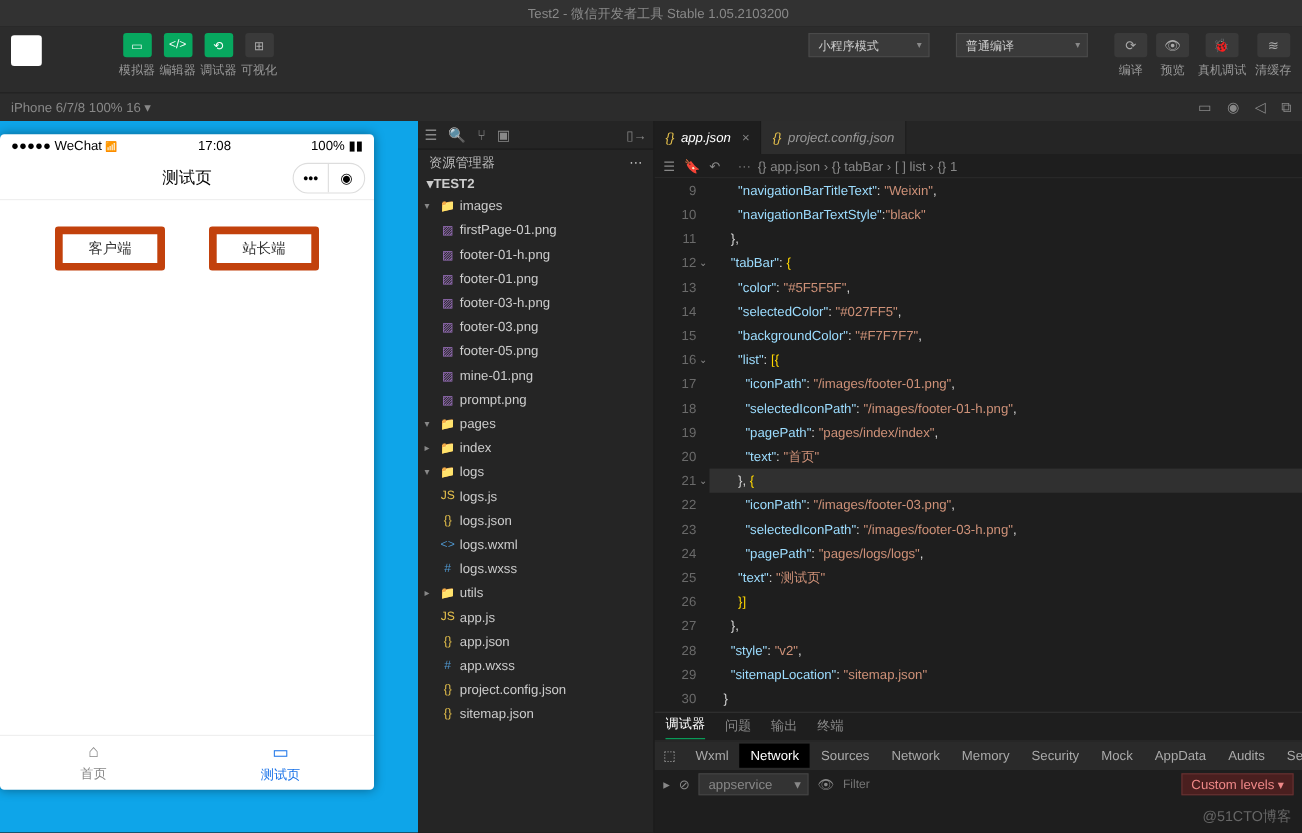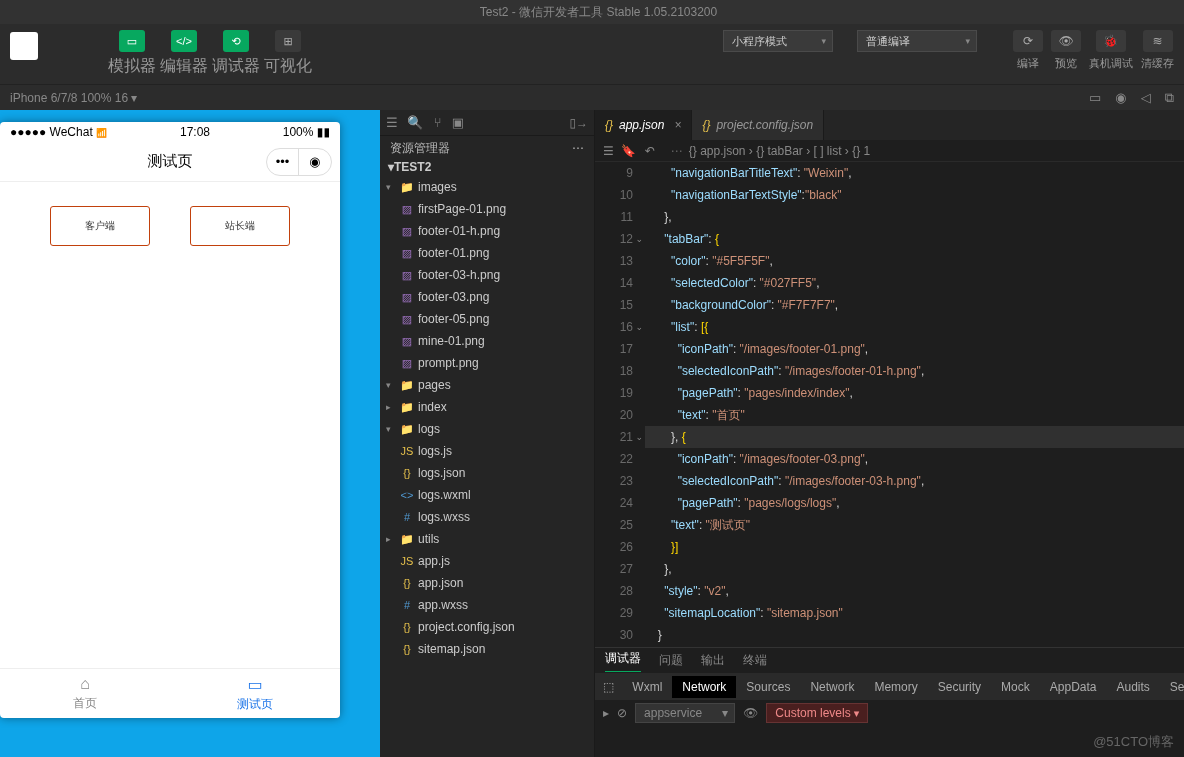--- a/index.html
+++ b/index.html
@@ -6,41 +6,41 @@
 body{background:#1e1e1e;color:#ccc;width:1184px;height:757px;overflow:hidden;display:flex;flex-direction:column}
 .menubar{height:24px;background:#323232;display:flex;align-items:center;padding:0 8px;gap:2px}
 .menubar .mi{padding:2px 7px;color:#ccc;font-size:12px}
 .menubar .title{margin-left:auto;margin-right:auto;position:absolute;left:13px;right:0;text-align:center;color:#888;pointer-events:none}
 .toolbar{height:60px;background:#2c2c2c;display:flex;align-items:flex-start;padding:6px 10px;gap:10px}
 .avatar{width:28px;height:28px;background:#fff;border-radius:3px;margin-top:2px}
 .btngrp{display:flex;gap:4px;align-items:flex-start}
 .tbtn{display:flex;flex-direction:column;align-items:center;gap:4px}
 .tbtn .ic{width:26px;height:22px;background:#07a85f;border-radius:3px;display:flex;align-items:center;justify-content:center;color:#fff;font-size:11px}
 .tbtn .ic.gray{background:#3a3a3a;color:#aaa}
-.tbtn .lbl{font-size:16px;color:#999}
+.tbtn .lbl{font-size:11px;color:#999}
 .combo{height:22px;background:#3a3a3a;border:1px solid #4a4a4a;padding:2px 20px 2px 8px;color:#ccc;font-size:11px;display:flex;align-items:center;position:relative;min-width:110px}
 .combo::after{content:"▾";position:absolute;right:6px;color:#888;font-size:9px}
 .tbar-right{display:flex;gap:8px;margin-left:20px;align-items:flex-start}
 .act{display:flex;flex-direction:column;align-items:center;gap:4px}
 .act .ic{width:30px;height:22px;background:#3a3a3a;border-radius:3px;display:flex;align-items:center;justify-content:center;color:#aaa}
 .act .lbl{font-size:11px;color:#999}
 .device-bar{height:26px;background:#2c2c2c;border-top:1px solid #222;display:flex;align-items:center;padding:0 10px;color:#888;font-size:11px}
 .device-bar .icons{margin-left:auto;display:flex;gap:14px;color:#888}
 .device-bar .icons span{font-size:13px}
 .main{flex:1;display:flex;overflow:hidden}
 .sim{width:380px;background:#0ea5e9;display:flex;flex-direction:column;padding-top:12px}
 .phone{width:340px;height:596px;background:#fff;border-radius:4px;box-shadow:0 0 10px rgba(0,0,0,.4);display:flex;flex-direction:column;color:#000}
 .statusbar{height:20px;display:flex;align-items:center;justify-content:space-between;padding:0 10px;font-size:11px}
 .navbar{height:40px;display:flex;align-items:center;justify-content:center;position:relative;border-bottom:1px solid #eee}
 .navbar .t{font-size:15px;color:#000}
 .capsule{position:absolute;right:8px;display:flex;border:1px solid #ddd;border-radius:14px;overflow:hidden}
 .capsule span{width:32px;height:26px;display:flex;align-items:center;justify-content:center;font-size:13px}
 .capsule span:first-child{border-right:1px solid #ddd}
 .page-body{flex:1;padding:24px;display:flex;gap:40px;justify-content:center;align-items:flex-start}
-.card{width:100px;height:40px;border:1px solid #c2410c;border-radius:3px;display:flex;align-items:center;justify-content:center;font-size:10px;color:#333}
+.card{width:100px;height:40px;border:7px solid #c2410c;border-radius:3px;display:flex;align-items:center;justify-content:center;font-size:13px;color:#333}
 .tabbar{height:50px;border-top:1px solid #eee;display:flex}
 .tab{flex:1;display:flex;flex-direction:column;align-items:center;justify-content:center;gap:2px;font-size:10px;color:#888}
 .tab.active{color:#1a73e8}
 .tab .ico{font-size:16px}
 .explorer{width:215px;background:#252525;display:flex;flex-direction:column;border-right:1px solid #1a1a1a}
 .exp-top{height:26px;display:flex;align-items:center;padding:0 6px;gap:10px;color:#888;border-bottom:1px solid #1a1a1a}
 .exp-top span{font-size:13px}
 .exp-top .go{margin-left:auto;font-size:12px}
 .exp-title{height:24px;display:flex;align-items:center;justify-content:space-between;padding:0 10px;color:#bbb;font-size:11px}
 .tree{flex:1;overflow:auto;padding:2px 0}
@@ -105,21 +105,21 @@
         <div class="ic">⟲</div>
         <div class="lbl">调试器</div>
       </div>
     <div class="tbtn">
         <div class="ic gray">⊞</div>
         <div class="lbl">可视化</div>
       </div>
   </div>
   <div style="margin-left:auto;display:flex;gap:24px;align-items:flex-start">
     <div class="combo">小程序模式</div>
-    <div style="display:flex;align-items:flex-start;gap:16px">
+    <div style="display:flex;align-items:flex-start;gap:4px">
       <div class="combo" style="min-width:120px">普通编译</div>
       <div class="tbar-right">
         <div class="act">
             <div class="ic">⟳</div>
             <div class="lbl">编译</div>
           </div>
         <div class="act">
             <div class="ic">👁</div>
             <div class="lbl">预览</div>
           </div>
@@ -400,18 +400,19 @@
             <span class="dt">AppData</span>
             <span class="dt">Audits</span>
             <span class="dt">Se</span>
           </div>
       </div>
       <div class="console-bar">
         <span>▸</span>
         <span>⊘</span>
         <div class="sel-svc">appservice</div>
         <span>👁</span>
+        <input placeholder="Filter" style="">
         <div class="lvl"><span>Custom levels</span> ▾</div>
       </div>
     </div>
   </div>
 </div>
 <div class="watermark">@51CTO博客</div>
 
 </body></html>

